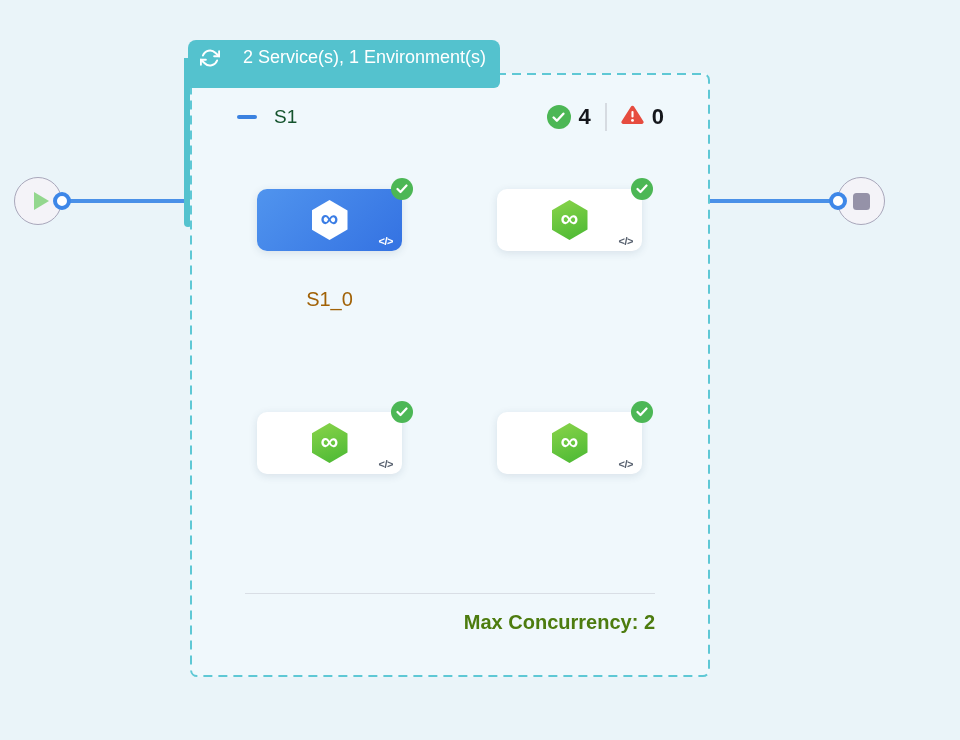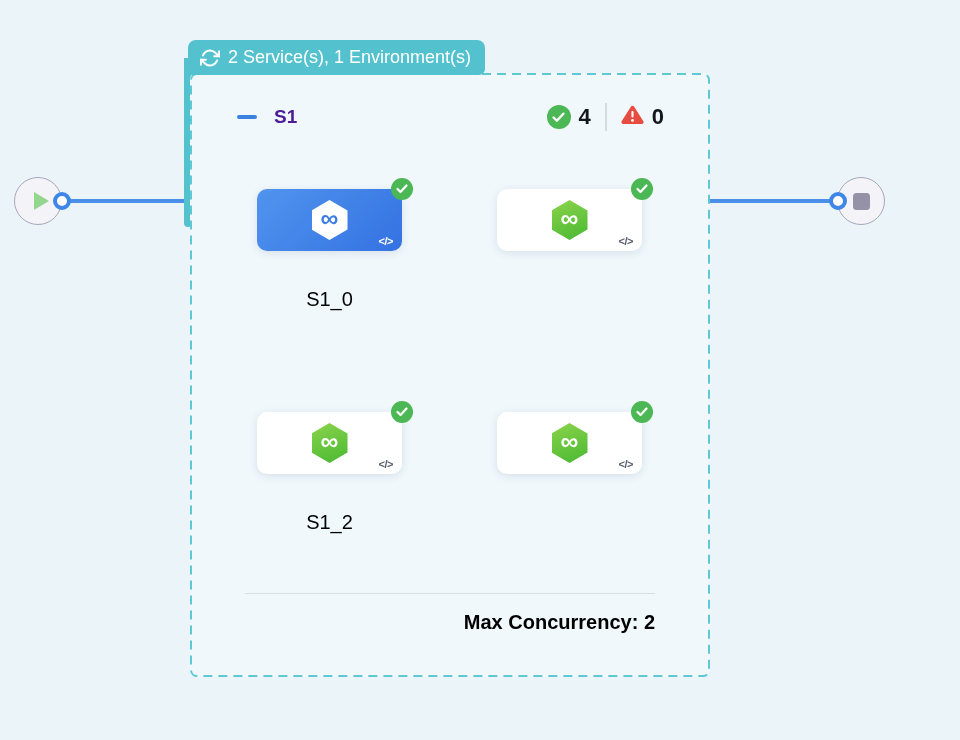--- a/index.html
+++ b/index.html
@@ -17,31 +17,31 @@
   .node.start{left:14px;top:177px;}
   .node.end{left:837px;top:177px;}
   .play-tri{width:0;height:0;border-left:15px solid #93d78e;border-top:9.5px solid transparent;border-bottom:9.5px solid transparent;margin-left:6px;}
   .stop-sq{width:17px;height:17px;border-radius:3.5px;background:#9592a8;}
   .port{position:absolute;width:18px;height:18px;border-radius:50%;background:#ffffff;
     border:4px solid #3e87e8;box-sizing:border-box;z-index:3;}
   .port.left{left:53px;top:192px;}
   .port.right{left:829px;top:192px;}
   
   .badge-tail{position:absolute;left:184px;top:58px;width:8px;height:169px;background:var(--teal,#54c2ce);border-radius:0 0 4px 4px;z-index:2;}
-  .stage-badge{position:absolute;left:188px;top:40px;height:35px;display:flex;align-items:center;gap:8px;
-    padding:0 14px 0 12px;background:var(--teal,#54c2ce);color:#fff;font-size:18px;font-weight:500;
+  .stage-badge{position:absolute;left:188px;top:40px;height:35px;display:flex;align-items:center;gap:23px;
+    padding:0 14px 13px 12px;background:var(--teal,#54c2ce);color:#fff;font-size:18px;font-weight:500;
     border-radius:8px 8px 6px 0;z-index:5;white-space:nowrap;}
   .stage-badge svg{display:block;}
   
   .panel{position:absolute;left:190px;top:73px;width:520px;height:604px;background:#f0f8fc;border-radius:6px;z-index:3;}
   .panel > svg.dash{position:absolute;left:0;top:0;pointer-events:none;}
   .header-row{position:absolute;top:30px;left:47px;right:46px;display:flex;justify-content:space-between;align-items:center;}
   .group-left{display:flex;align-items:center;gap:17px;}
   .collapse-bar{width:20px;height:4px;background:#3b82e0;border-radius:2px;cursor:pointer;}
-  .group-name{font-size:19px;font-weight:700;color:#4c1d95;}
+  .group-name{font-size:19px;font-weight:400;color:#14532d;}
   .status-right{display:flex;align-items:center;gap:8px;}
   .count{font-size:22px;font-weight:600;color:#15171c;}
   .check-circle{width:24px;height:24px;border-radius:50%;background:var(--success-green,#4cb755);
     display:flex;align-items:center;justify-content:center;}
   .vdiv{width:2px;height:28px;background:#d6dbe1;margin:0 6px;}
   
   .cell{position:absolute;width:145px;}
   .cell.c0{left:67px;top:116px;}  .cell.c1{left:307px;top:116px;}
   .cell.c2{left:67px;top:339px;}  .cell.c3{left:307px;top:339px;}
   .card{position:relative;height:62px;border-radius:10px;background:#ffffff;
@@ -51,24 +51,24 @@
     clip-path:polygon(50% 0%,100% 26%,100% 74%,50% 100%,0% 74%,0% 26%);
     background:linear-gradient(160deg,#8ad44a,#49b833);
     display:flex;align-items:center;justify-content:center;}
   .card.selected .hex{background:#ffffff;}
   .inf{font-size:25px;font-weight:700;color:#ffffff;line-height:1;margin-top:-3px;}
   .card.selected .inf{color:#3b7de5;}
   .code-mark{position:absolute;right:9px;bottom:4px;font-size:11px;font-weight:700;color:#57606e;letter-spacing:-0.5px;}
   .card.selected .code-mark{color:#ffffff;}
   .status-dot{position:absolute;top:-11px;right:-11px;width:22px;height:22px;border-radius:50%;
     background:var(--success-green,#4cb755);display:flex;align-items:center;justify-content:center;}
-  .card-label{margin-top:37px;text-align:center;font-size:20px;color:#000000;}
+  .card-label{margin-top:37px;text-align:center;font-size:20px;color:#a16207;}
   
   .footer-divider{position:absolute;left:55px;top:520px;width:410px;height:1px;background:#d9dee5;}
-  .footer-text{position:absolute;left:55px;top:538px;width:410px;text-align:right;font-size:20px;font-weight:700;color:#000000;}
+  .footer-text{position:absolute;left:55px;top:538px;width:410px;text-align:right;font-size:20px;font-weight:700;color:#4d7c0f;}
 </style>
 </head>
 <body>
 
 <div class="connector left"></div>
 <div class="connector right"></div>
 
 <div class="badge-tail"></div>
 
 <div class="node start">
@@ -154,21 +154,20 @@
       <span class="hex">
           <span class="inf">∞</span>
         </span>
       <span class="code-mark">&lt;/&gt;</span>
       <span class="status-dot">
         <svg width="12" height="10" viewBox="0 0 12 10">
             <polyline points="1.5 5 4.5 8 10.5 1.5" fill="none" stroke="#ffffff" stroke-width="2.2" stroke-linecap="round" stroke-linejoin="round"></polyline>
           </svg>
       </span>
     </div>
-    <div class="card-label">S1_2</div>
   </div>
 
   <div class="cell c3">
     <div class="card">
       <span class="hex">
           <span class="inf">∞</span>
         </span>
       <span class="code-mark">&lt;/&gt;</span>
       <span class="status-dot">
         <svg width="12" height="10" viewBox="0 0 12 10">

